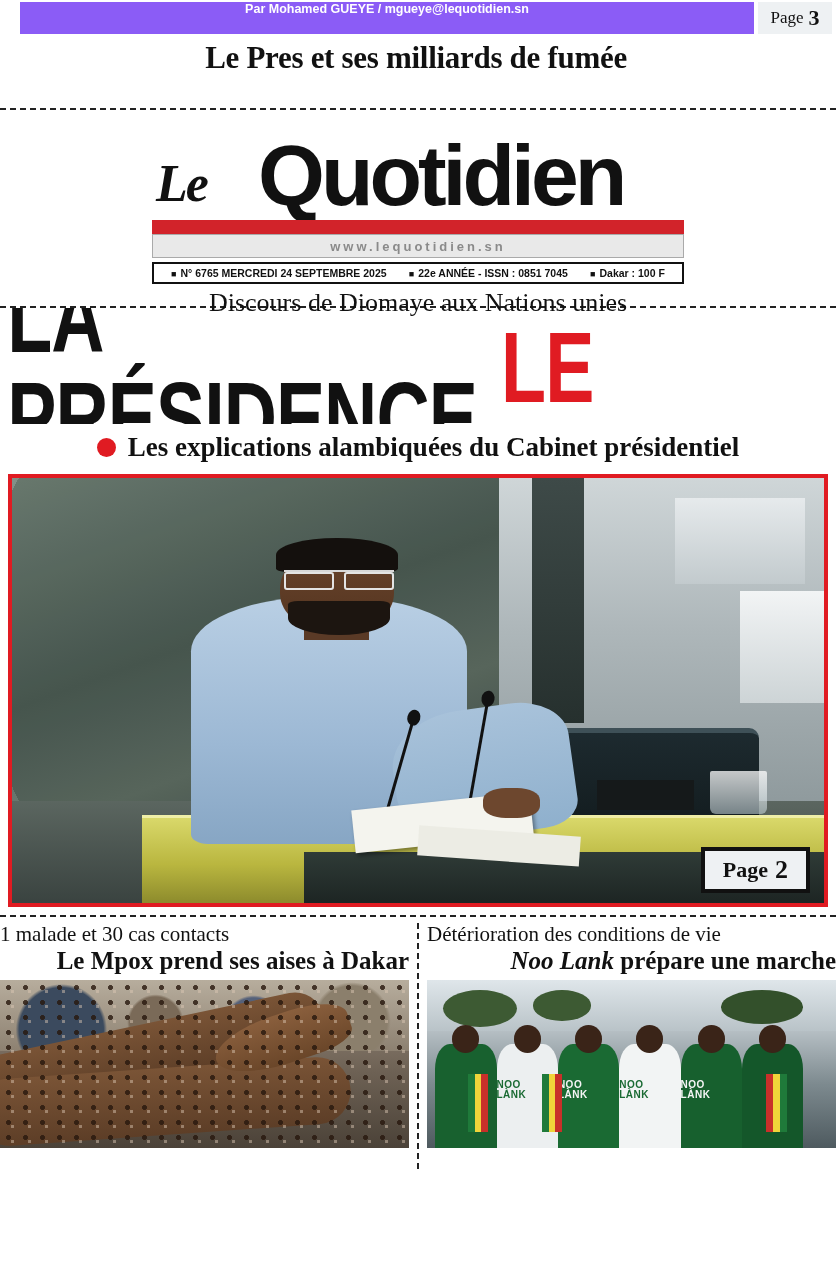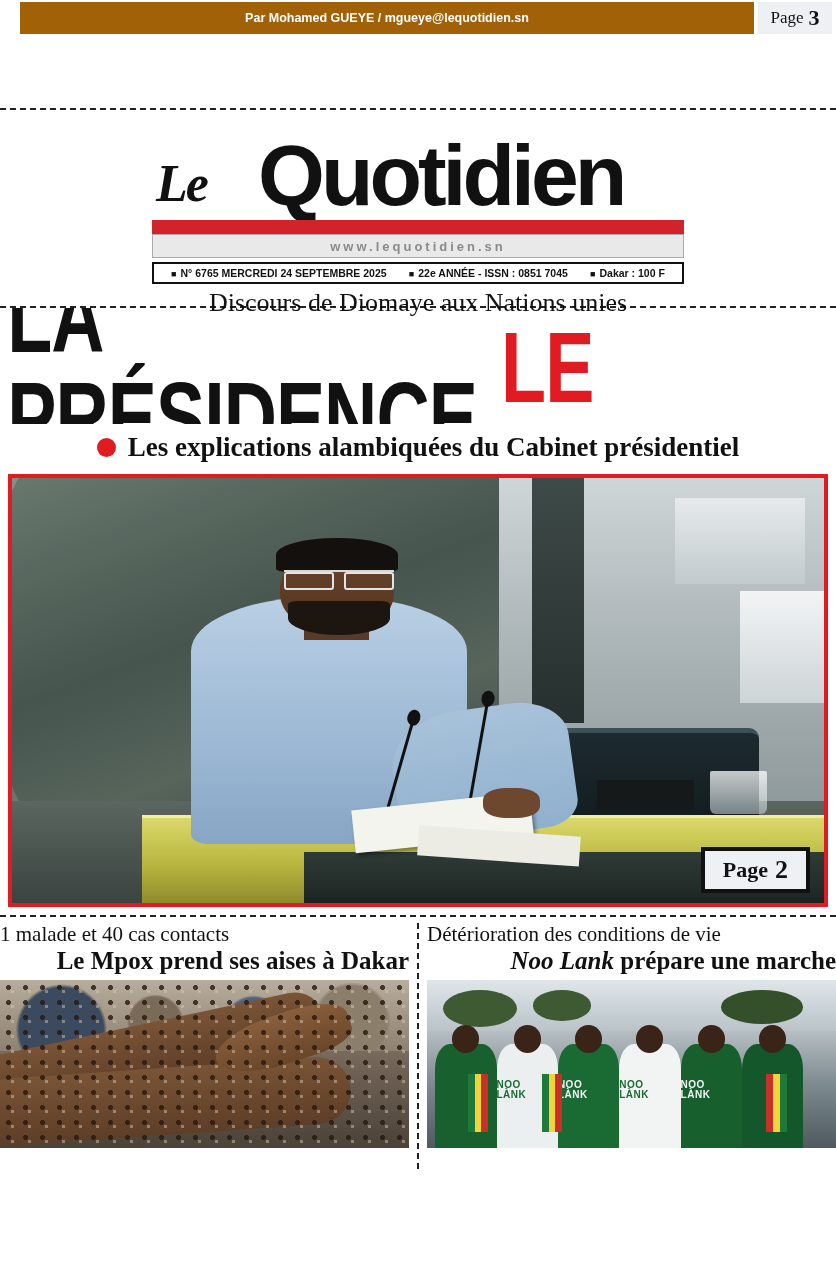--- a/index.html
+++ b/index.html
@@ -94,23 +94,23 @@
   .top-right {
     flex: 1;
     position: relative;
   }
   .byline-bar {
     position: absolute;
     left: 20px;
     right: 82px;
     top: 2px;
     height: 32px;
-    background: #a16207;
-    display: flex;
-    align-items: center;
+    background: #8b5cf6;
+    display: flex;
+    align-items: flex-start;
     justify-content: center;
   }
   .byline-bar span {
     font-family: "Liberation Sans", sans-serif;
     font-weight: bold;
     font-size: 12.5px;
     color: #ffffff;
   }
   .page-badge-3 {
     position: absolute;
@@ -656,20 +656,21 @@
 
 
   <div class="top-right">
     <div class="byline-bar">
       <span>Par Mohamed GUEYE  /  mgueye@lequotidien.sn</span>
     </div>
     <div class="page-badge-3">
       <span class="lbl">Page</span>
       <span class="num">3</span>
     </div>
+    <div class="top-headline">Le Pres et ses milliards de fumée</div>
   </div>
 </div>
 
 <div class="masthead">
   <div class="mast-inner">
     <div class="mast-le">Le</div>
     <div class="mast-quot">Quotidien</div>
     <div class="mast-redbar"></div>
     <div class="mast-site">
       <span>www.lequotidien.sn</span>
@@ -722,21 +723,21 @@
   </div>
   <div class="page-badge-2">
     <span class="lbl">Page</span>
     <span class="num">2</span>
   </div>
 </div>
 
 <div class="bottom">
 
   <div class="col">
-    <p class="kicker">1 malade et 40 cas contacts</p>
+    <p class="kicker">1 malade et 30 cas contacts</p>
     <p class="headline2">Le Mpox prend ses aises à Dakar</p>
     <div class="thumb">
 
       <div class="mpox-bg"></div>
       <div class="mpox-crowd"></div>
       <div class="leg l1"></div>
       <div class="leg l2"></div>
       <div class="foot"></div>
       <div class="pocks"></div>
     </div>

